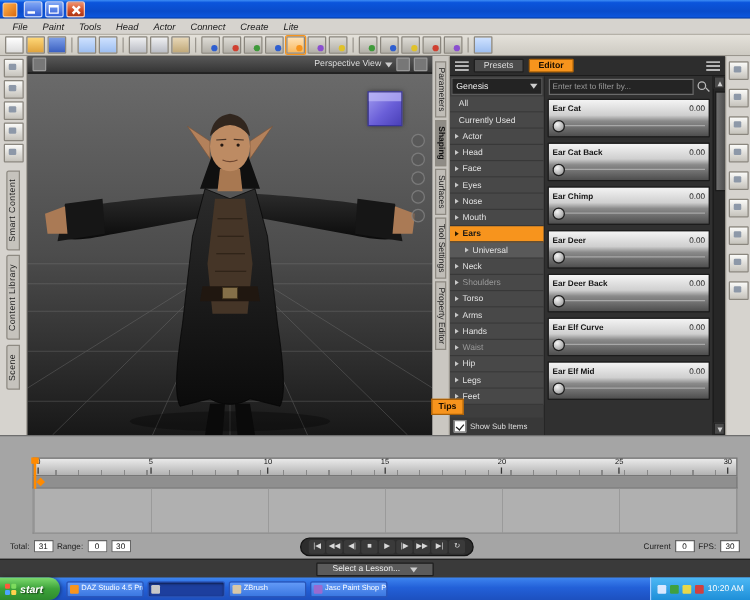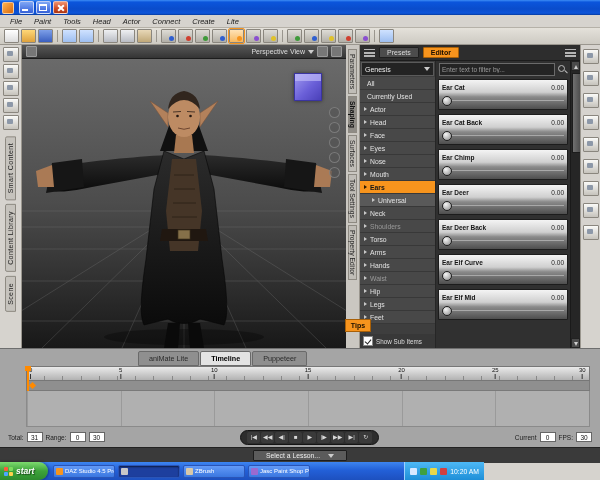--- a/index.html
+++ b/index.html
@@ -147,21 +147,21 @@
   .tctrl{position:absolute;left:0;right:0;top:80px;height:16px;display:flex;align-items:center;padding:0 8px;gap:3px;}
   .tlab{font-size:6.5px;color:#1d1d1d;}
   .fld{min-width:16px;height:10px;line-height:10px;background:#fff;border:1px solid #666;font-size:6.5px;color:#111;
     text-align:center;padding:0 2px;box-sizing:border-box;}
   .transport{margin:0 auto;background:#2d2d2d;border-radius:8px;display:flex;align-items:center;gap:1px;padding:1px 6px;border:1px solid #141414;}
   .tb{min-width:13px;height:11px;line-height:11px;text-align:center;color:#d8d8d8;font-size:6px;background:#3a3a3a;border-radius:2px;}
   .lessonbar{position:absolute;left:0;top:98px;width:600px;height:16px;background:#3a3a3a;border-top:1px solid #222;
     display:flex;align-items:center;justify-content:center;box-sizing:border-box;}
   .lesson{background:#5b5b5b;border:1px solid #1d1d1d;color:#eee;font-size:6.8px;padding:1px 12px;display:flex;align-items:center;gap:8px;border-radius:1px;}
   
-  .taskbar{position:absolute;left:0;top:462px;width:484px;height:18px;display:flex;align-items:center;
+  .taskbar{position:absolute;left:0;top:462px;width:600px;height:18px;display:flex;align-items:center;
     background:linear-gradient(#3d85f0,#2360d8 45%,#1d50bf);}
   .start{width:48px;height:18px;flex:none;display:flex;align-items:center;gap:3px;padding-left:4px;box-sizing:border-box;
     background:linear-gradient(#7ddb6e,#3da33a 50%,#2e8b2e);border-radius:0 9px 9px 0;box-shadow:1px 0 3px #0006;}
   .flag{width:9px;height:9px;display:grid;grid-template-columns:1fr 1fr;grid-template-rows:1fr 1fr;gap:1px;flex:none;}
   .flag i{border-radius:1px;} .f1{background:#ff5a3c;} .f2{background:#7ddb5e;} .f3{background:#4da6ff;} .f4{background:#ffd24d;}
   .startlbl{color:#fff;font-size:8.5px;font-weight:bold;font-style:italic;text-shadow:1px 1px 1px #0008;}
   .tasks{display:flex;gap:3px;margin-left:5px;}
   .task{width:62px;height:13px;background:linear-gradient(#639af7,#3a77e0);border:1px solid #2a55b8;border-radius:2px;
     color:#fff;font-size:6px;display:flex;align-items:center;gap:2px;padding:0 2px;overflow:hidden;white-space:nowrap;box-sizing:border-box;}
   .task.active{background:#1d3f9e;box-shadow:inset 0 1px 2px #0009;}
@@ -510,25 +510,20 @@
     <div class="dicon"></div>
     <div class="dicon"></div>
     <div class="dicon"></div>
     <div class="dicon"></div>
     <div class="dicon"></div>
     <div class="dicon"></div>
     <div class="dicon"></div>
   </div>
 
   <div class="timeline">
-    <div class="ttabs">
-      <div class="ttab">aniMate Lite</div>
-      <div class="ttab active">Timeline</div>
-      <div class="ttab">Puppeteer</div>
-    </div>
     <div class="ruler">
       <div class="tick t0" style="left:2px">
           <span>0</span>
           <i></i>
         </div>
       <div class="tick" style="left:16.66%">
           <span>5</span>
           <i></i>
         </div>
       <div class="tick" style="left:33.33%">

